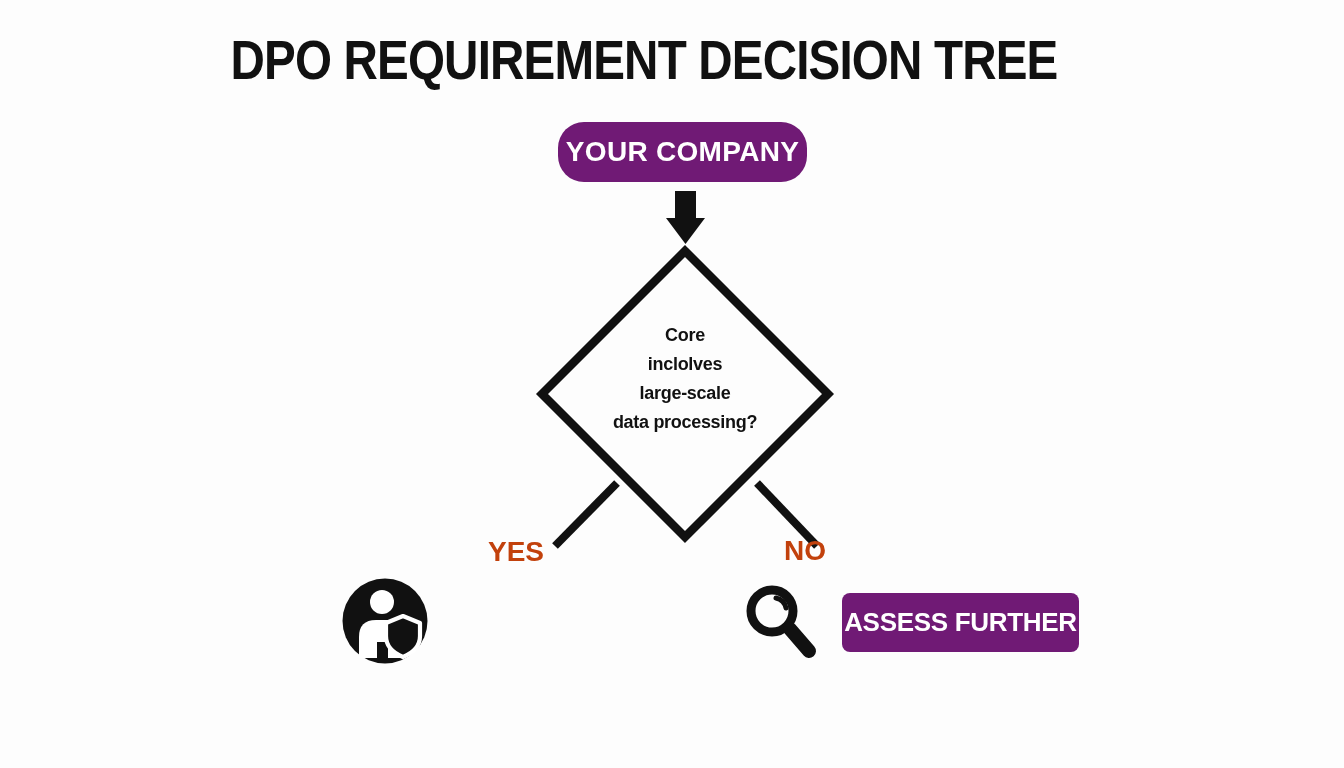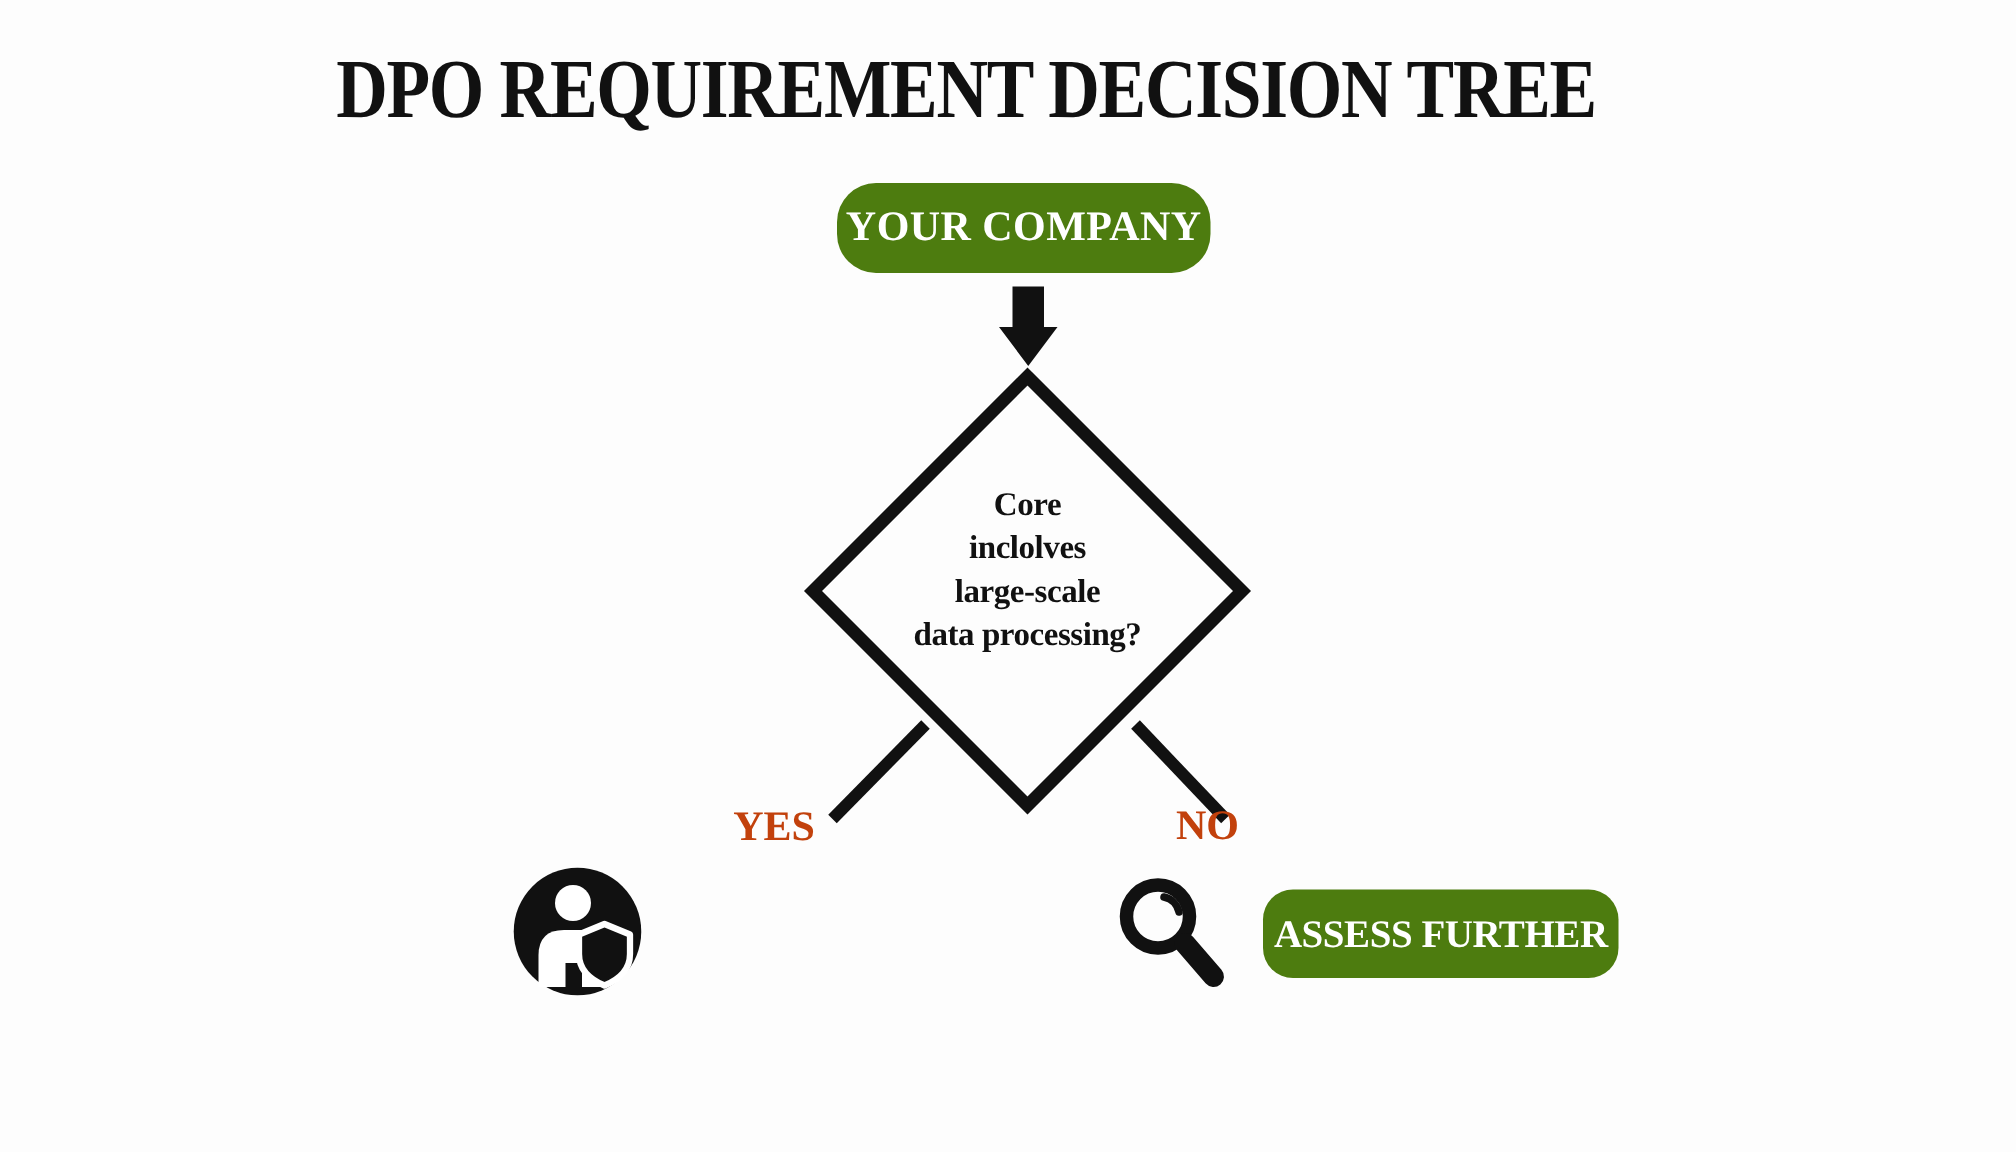--- a/index.html
+++ b/index.html
@@ -2,21 +2,21 @@
 <html><head>
 <meta charset="utf-8">
 <style>
   html, body { margin: 0; padding: 0; background: #fdfdfd; }
   .canvas {
     position: relative;
     width: 1288px;
     height: 768px;
     background: #fdfdfd;
     overflow: hidden;
-    font-family: Liberation Serif, serif;
+    font-family: Liberation Sans, sans-serif;
     color: #111111;
   }
   .title {
     position: absolute;
     top: 32px;
     left: 0;
     width: 100%;
     margin: 0;
     text-align: center;
     font-size: 56px;
@@ -24,21 +24,21 @@
     font-weight: bold;
     letter-spacing: -1px;
     transform: scaleX(0.85);
     color: #111111;
   }
   .pill {
     position: absolute;
     display: flex;
     align-items: center;
     justify-content: center;
-    background: #4d7c0f;
+    background: #701a75;
     color: #ffffff;
     font-weight: bold;
     letter-spacing: -0.3px;
     white-space: nowrap;
   }
   .pill-start {
     left: 558px; top: 122px;
     width: 249px; height: 60px;
     border-radius: 26px;
     font-size: 28px;
@@ -46,34 +46,34 @@
   }
   .pill-yes-outcome {
     left: 460px; top: 592px;
     width: 210px; height: 58px;
     border-radius: 20px;
     font-size: 26px;
   }
   .pill-no-outcome {
     left: 842px; top: 593px;
     width: 237px; height: 59px;
-    border-radius: 20px;
+    border-radius: 8px;
     font-size: 26px;
   }
   .svg-layer {
     position: absolute;
     left: 0; top: 0;
     width: 1344px; height: 768px;
   }
   .diamond-question {
     position: absolute;
     left: 585px; top: 321px;
     width: 200px;
     text-align: center;
-    font-size: 22px;
+    font-size: 18px;
     line-height: 29px;
     font-weight: bold;
     letter-spacing: -0.3px;
     white-space: pre-line;
     color: #111111;
   }
   .branch-label {
     position: absolute;
     font-size: 28px;
     line-height: 30px;

